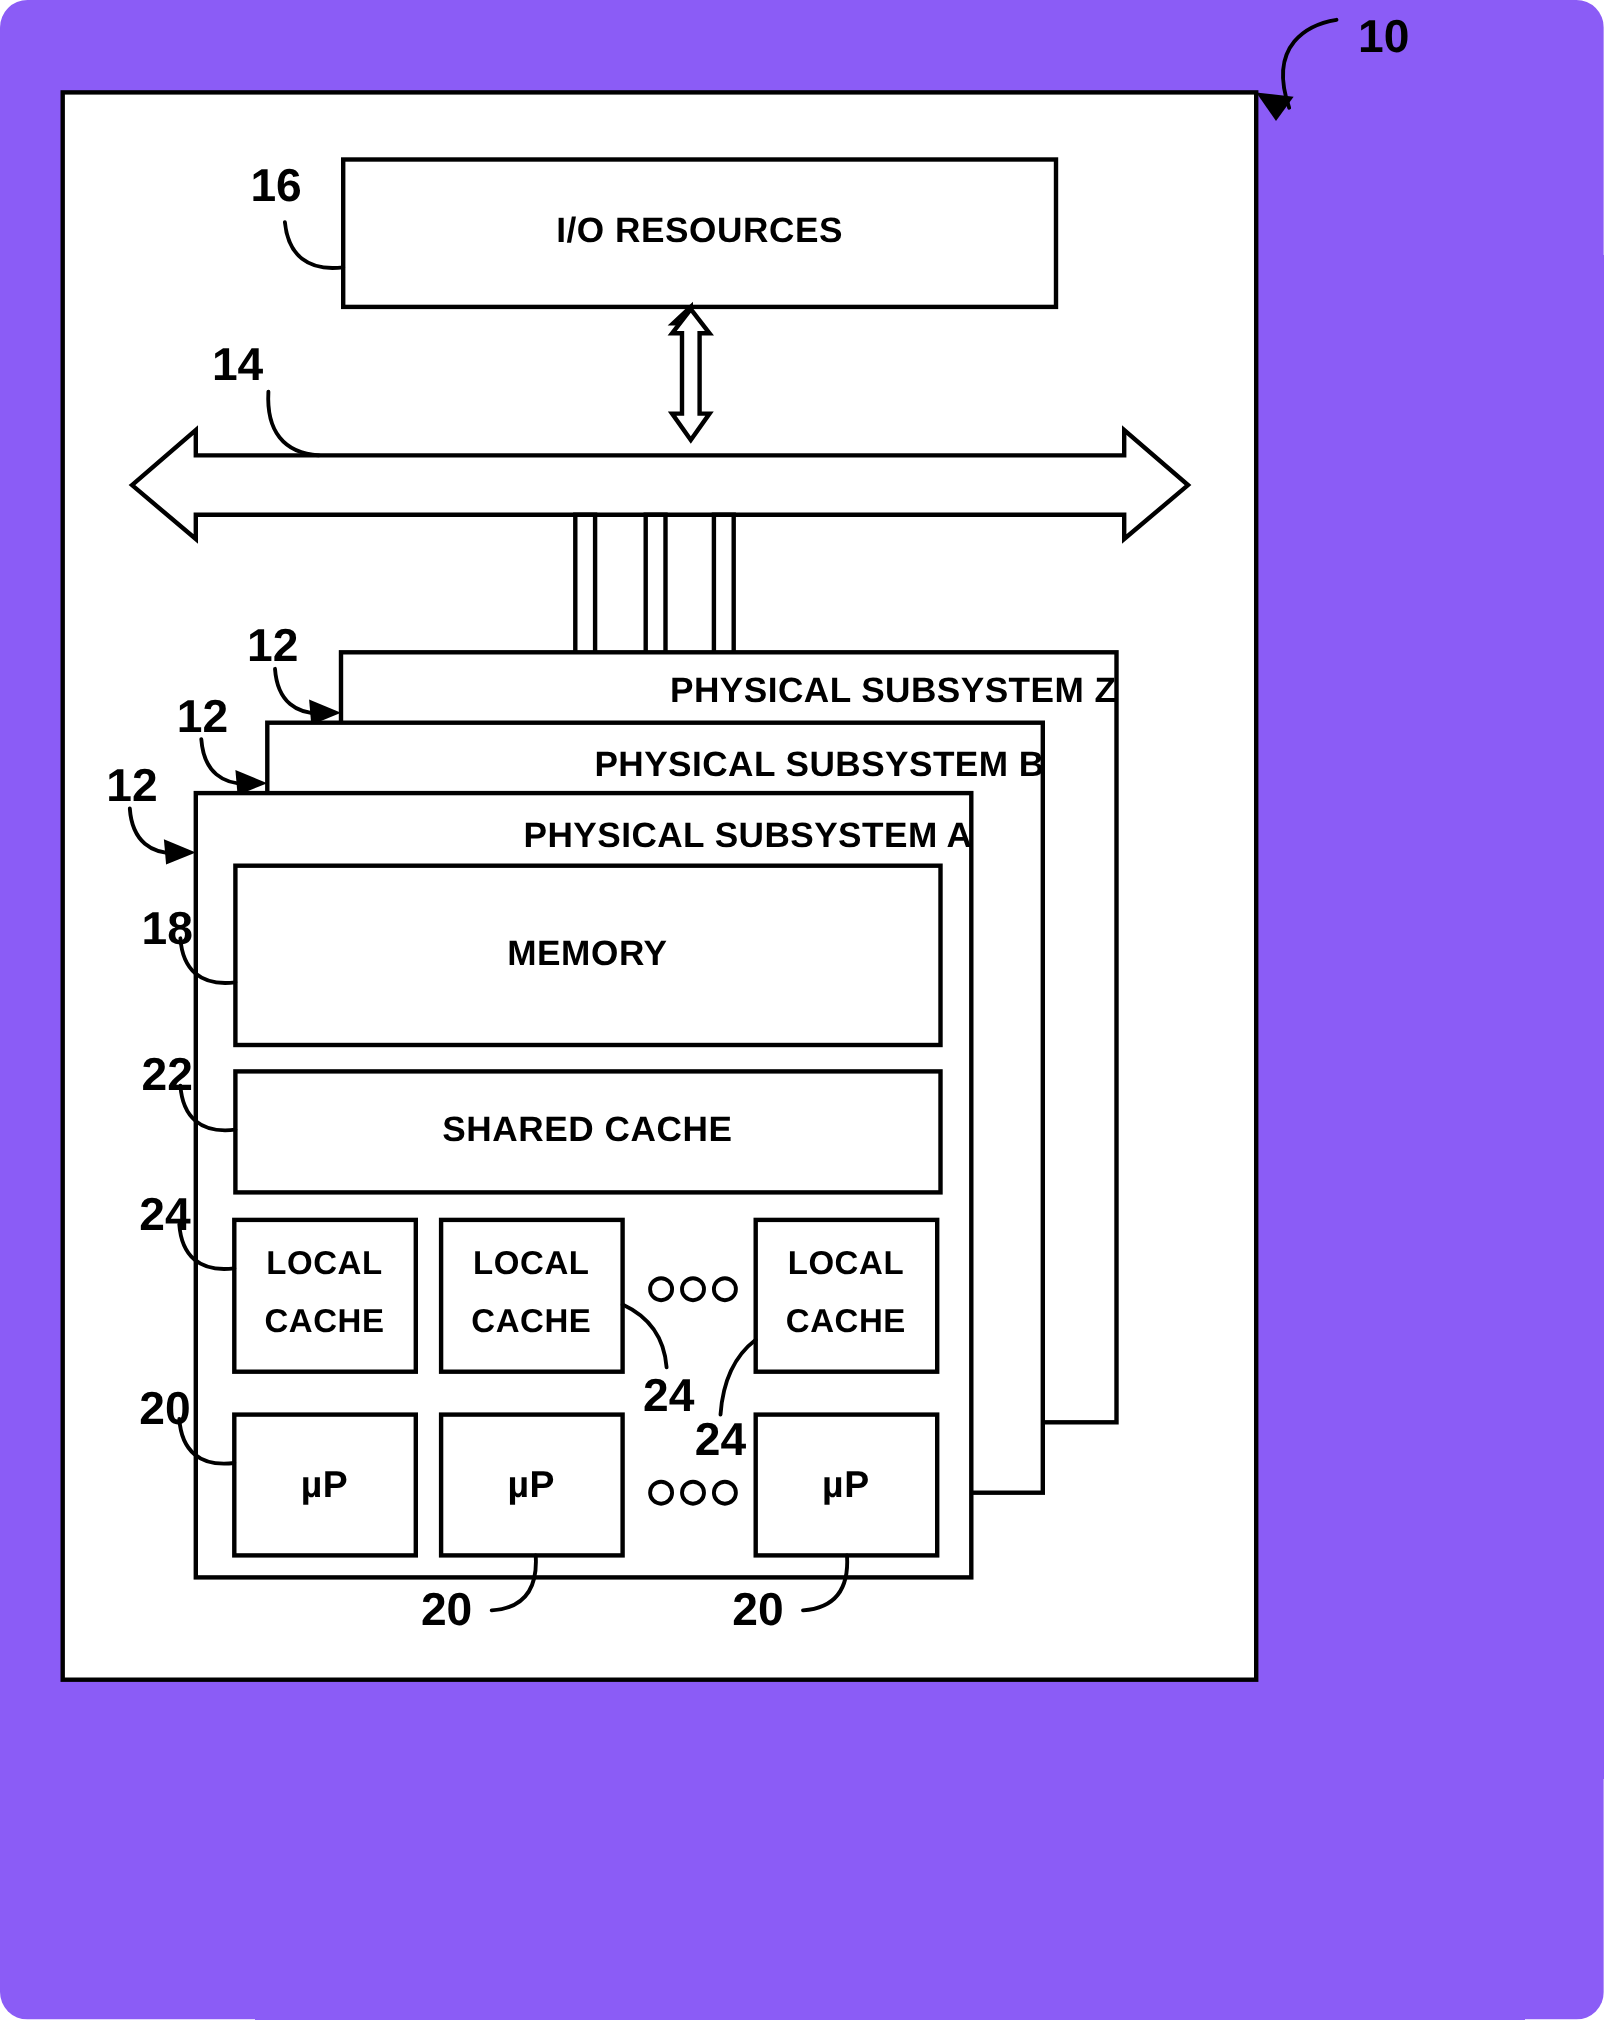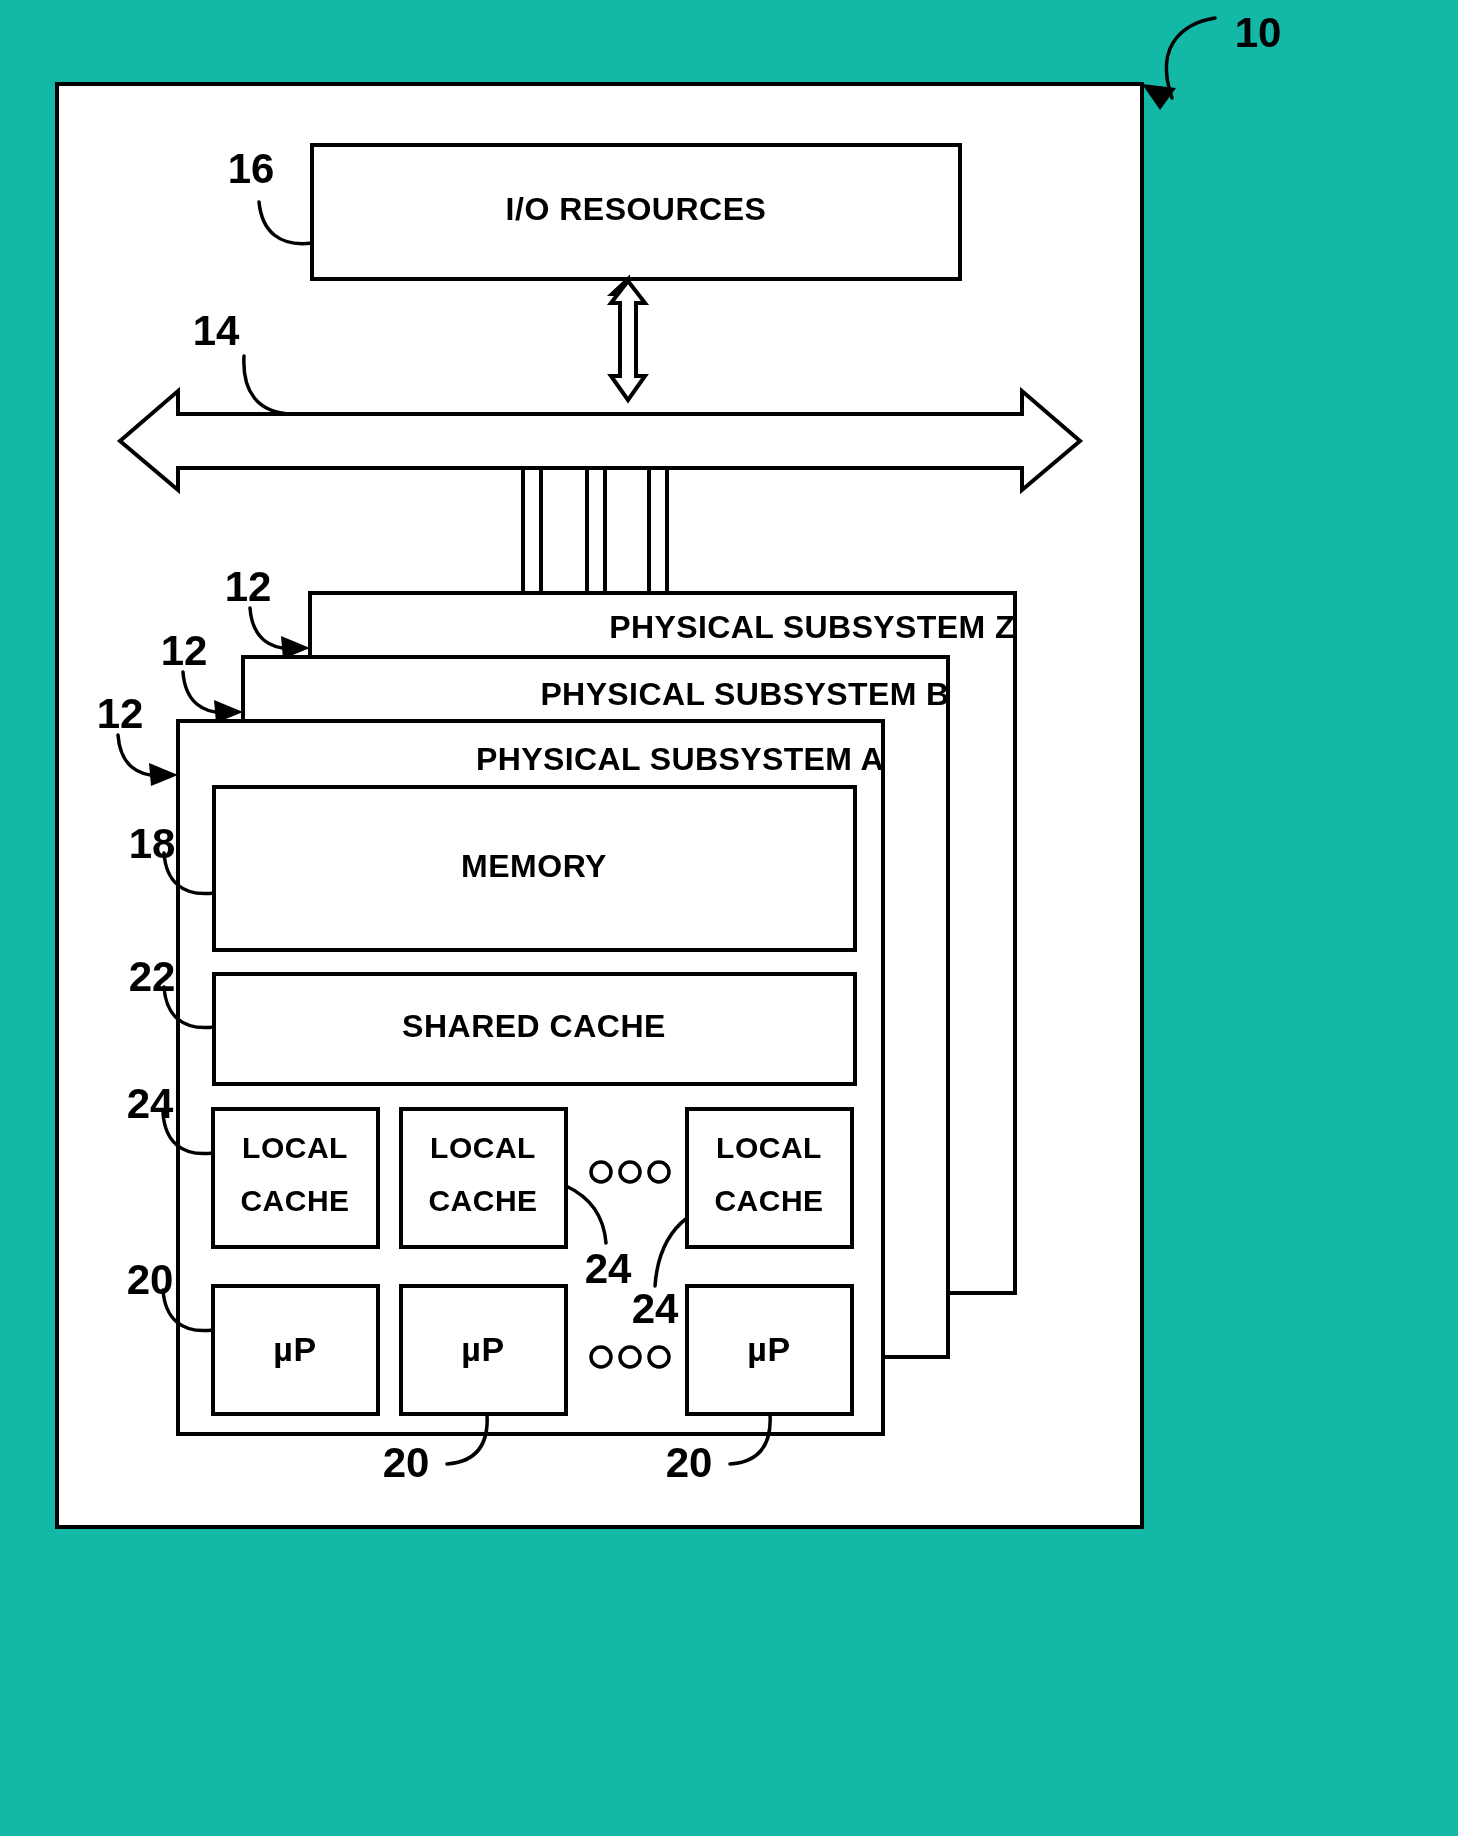--- a/index.html
+++ b/index.html
@@ -7,22 +7,23 @@
     padding: 0;
     background: #ffffff;
   }
   body {
     font-family: "Liberation Sans", sans-serif;
   }
   #figure {
     position: relative;
     width: 1458px;
     height: 1836px;
-    background: #14b8a6;
+    background: #8b5cf6;
     overflow: hidden;
+    border-radius: 25px;
   }
   #figure svg {
     position: absolute;
     top: 0;
     left: 0;
   }
   .box-label,
   .ref-num {
     font-family: "Liberation Sans", sans-serif;
     fill: #000000;

